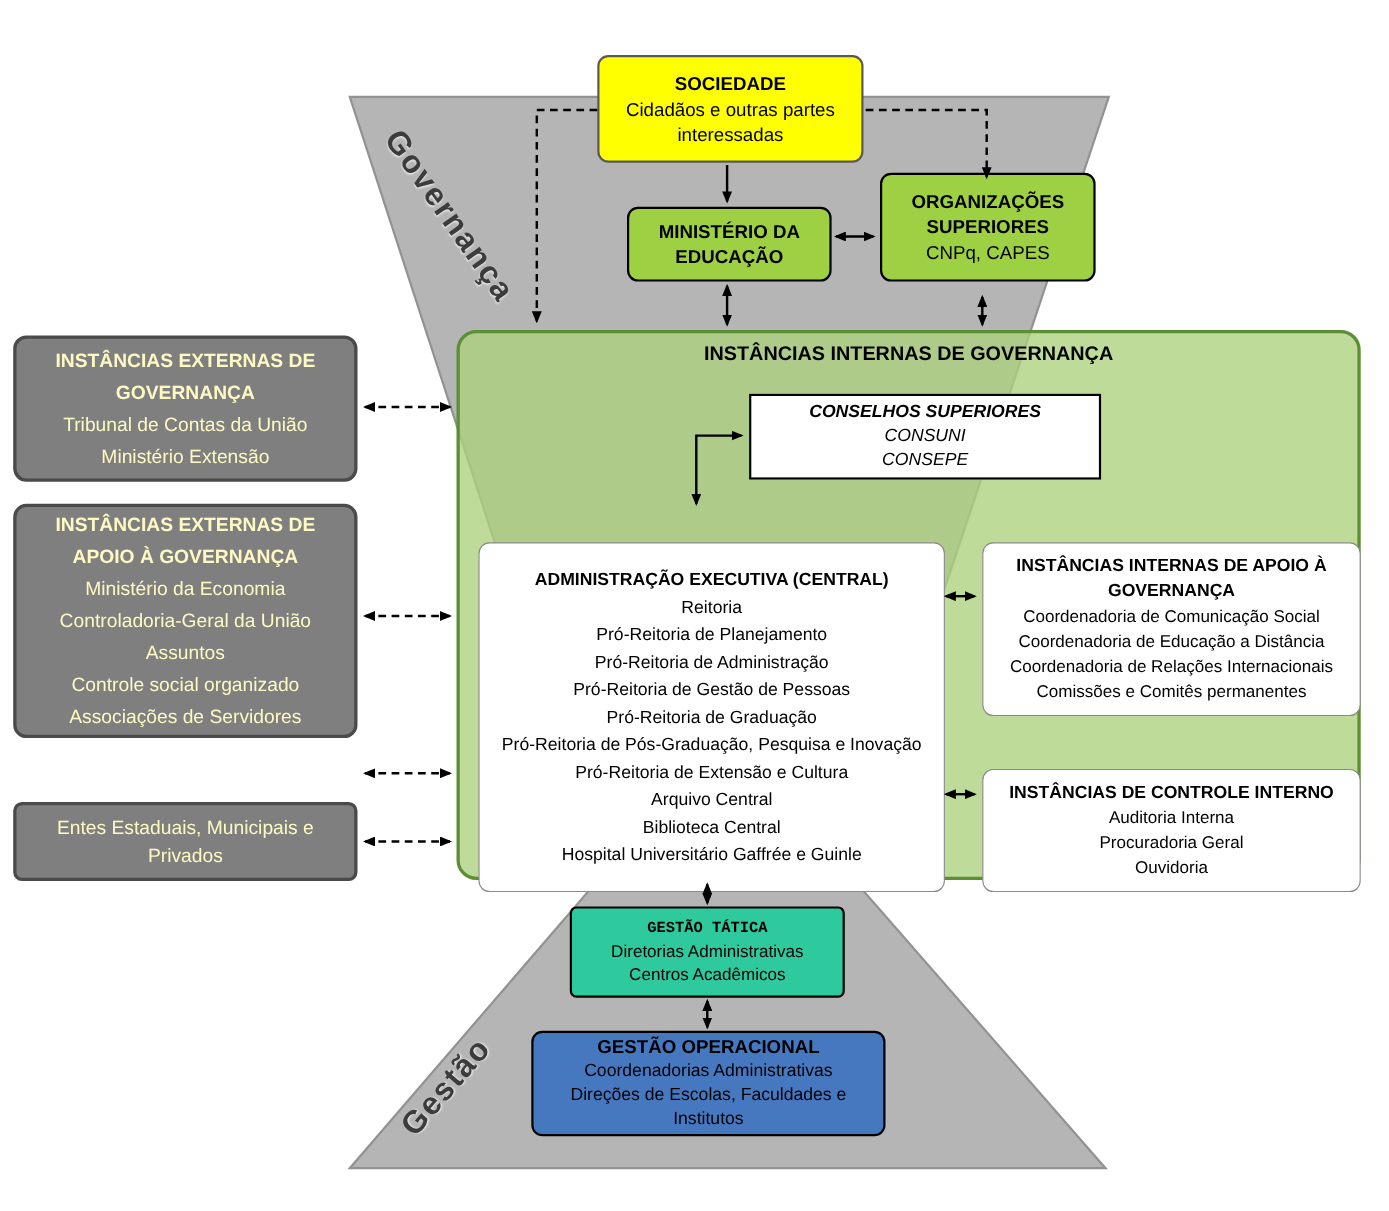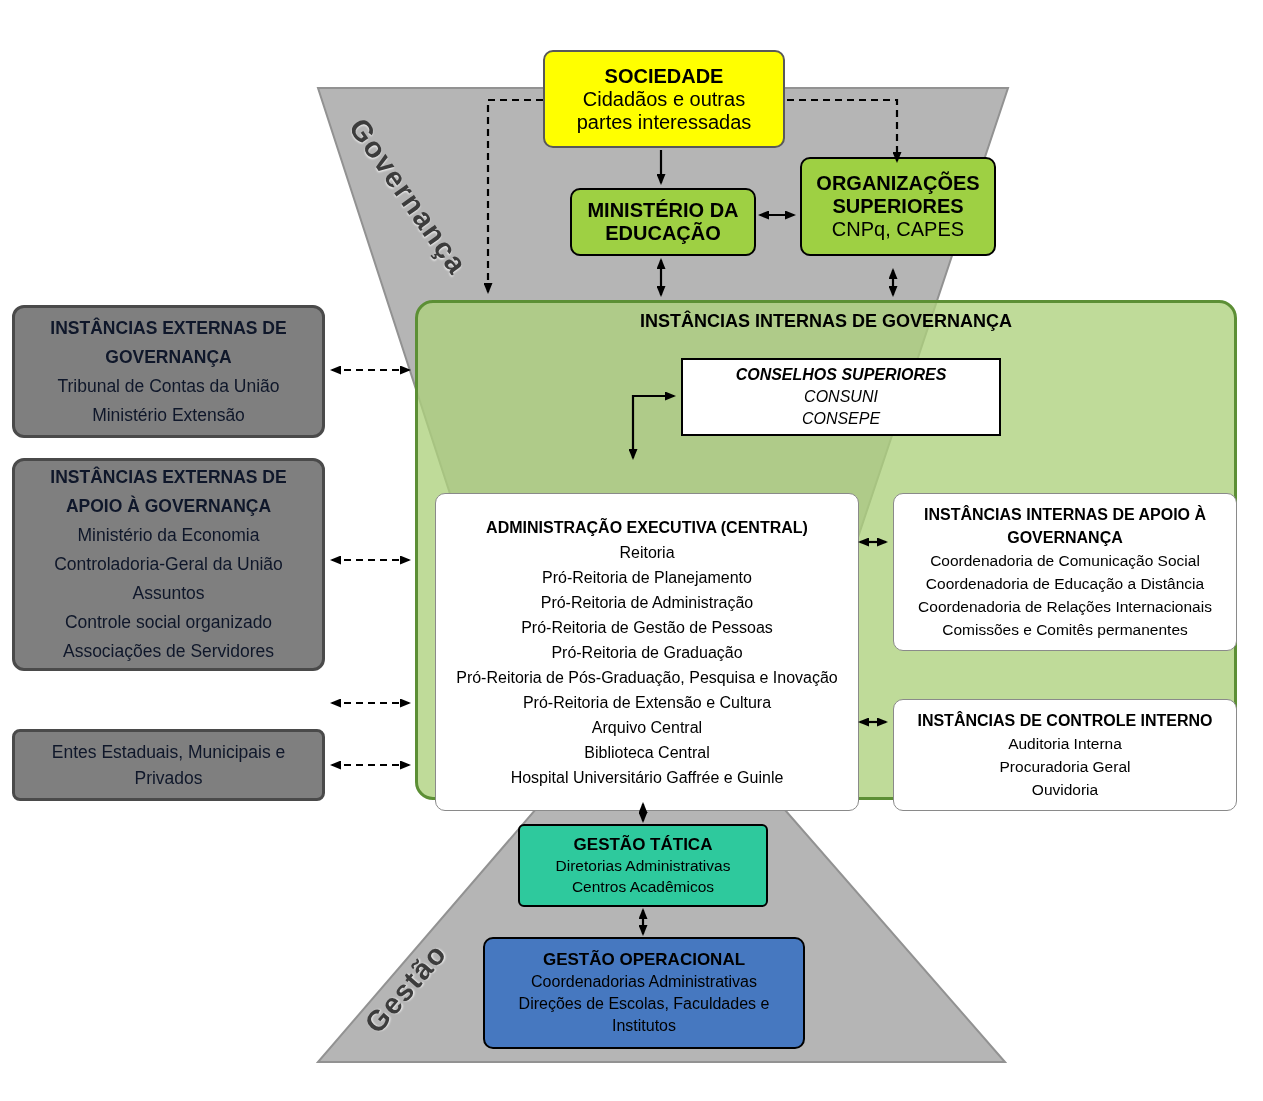--- a/index.html
+++ b/index.html
@@ -29,26 +29,26 @@
   }
   .container-title { position:absolute; left:0; top:8px; width:100%; text-align:center;
     font-weight:bold; font-size:18px; }
 
   .white-box { position:absolute; background:#fff; display:flex; flex-direction:column;
     justify-content:center; align-items:center; text-align:center; }
   .sharp  { border:2px solid #000;font-style:italic; }
   .round  { border:1px solid #8a8a8a; border-radius:10px;margin-top:28px; }
 
   .gray-box { background:#7f7f7f; border:3px solid #4a4a4a; border-radius:12px;
-    color:#0f172a; padding:2px 16px; }
+    color:#fef9c3; padding:2px 16px; }
 
   .teal-box { background:#2ec99d; border:2px solid #000; border-radius:6px; }
   .blue-box { background:#4678c0; border:2px solid #000; border-radius:10px; }
 
-  .fs17 { font-size:20px; line-height:23px; }
+  .fs17 { font-size:17px; line-height:23px; }
   .fs16 { font-size:16px; line-height:22px; }
   .line-admin { font-size:16px; line-height:25px; }
   .line-right { font-size:15.5px; line-height:23px; }
   .line-gray  { font-size:17.5px; line-height:29px; }
   .line-sm    { font-size:15.5px; line-height:21px; }
 </style>
 </head>
 <body>
 
 <div class="canvas">
@@ -128,26 +128,26 @@
     <div class="line-gray">Controle social organizado</div>
     <div class="line-gray">Associações de Servidores</div>
   </div>
 
 
   <div class="abs box gray-box" style="left:12px; top:729px; width:313px; height:72px; border-radius:8px;">
     <div class="line-gray" style="line-height:26px;">Entes Estaduais, Municipais e Privados</div>
   </div>
 
   <div class="abs box teal-box" style="left:518px; top:824px; width:250px; height:83px;">
-    <div class="title line-sm" style="font-size:17px;">GESTÃO TÁTICA</div>
+    <div class="title line-sm" style="font-size:14px;font-family:Liberation Mono, monospace;">GESTÃO TÁTICA</div>
     <div class="line-sm">Diretorias Administrativas</div>
     <div class="line-sm">Centros Acadêmicos</div>
   </div>
 
-  <div class="abs box blue-box" style="left:483px; top:937px; width:322px; height:112px;">
+  <div class="abs box blue-box" style="left:483px; top:937px; width:322px; height:96px;">
     <div class="title fs16" style="font-size:17px;">GESTÃO OPERACIONAL</div>
     <div class="fs16">Coordenadorias Administrativas</div>
     <div class="fs16" style="max-width:300px;">Direções de Escolas, Faculdades e Institutos</div>
   </div>
 
   <svg class="layer arrow-layer" width="1263" height="1101" viewBox="0 0 1263 1101">
     <defs>
       <marker id="ah" markerWidth="11" markerHeight="9" refX="9" refY="4.5" orient="auto-start-reverse" markerUnits="userSpaceOnUse">
         <path d="M0,0 L11,4.5 L0,9 Z" fill="#000" stroke="none"></path>
       </marker>

